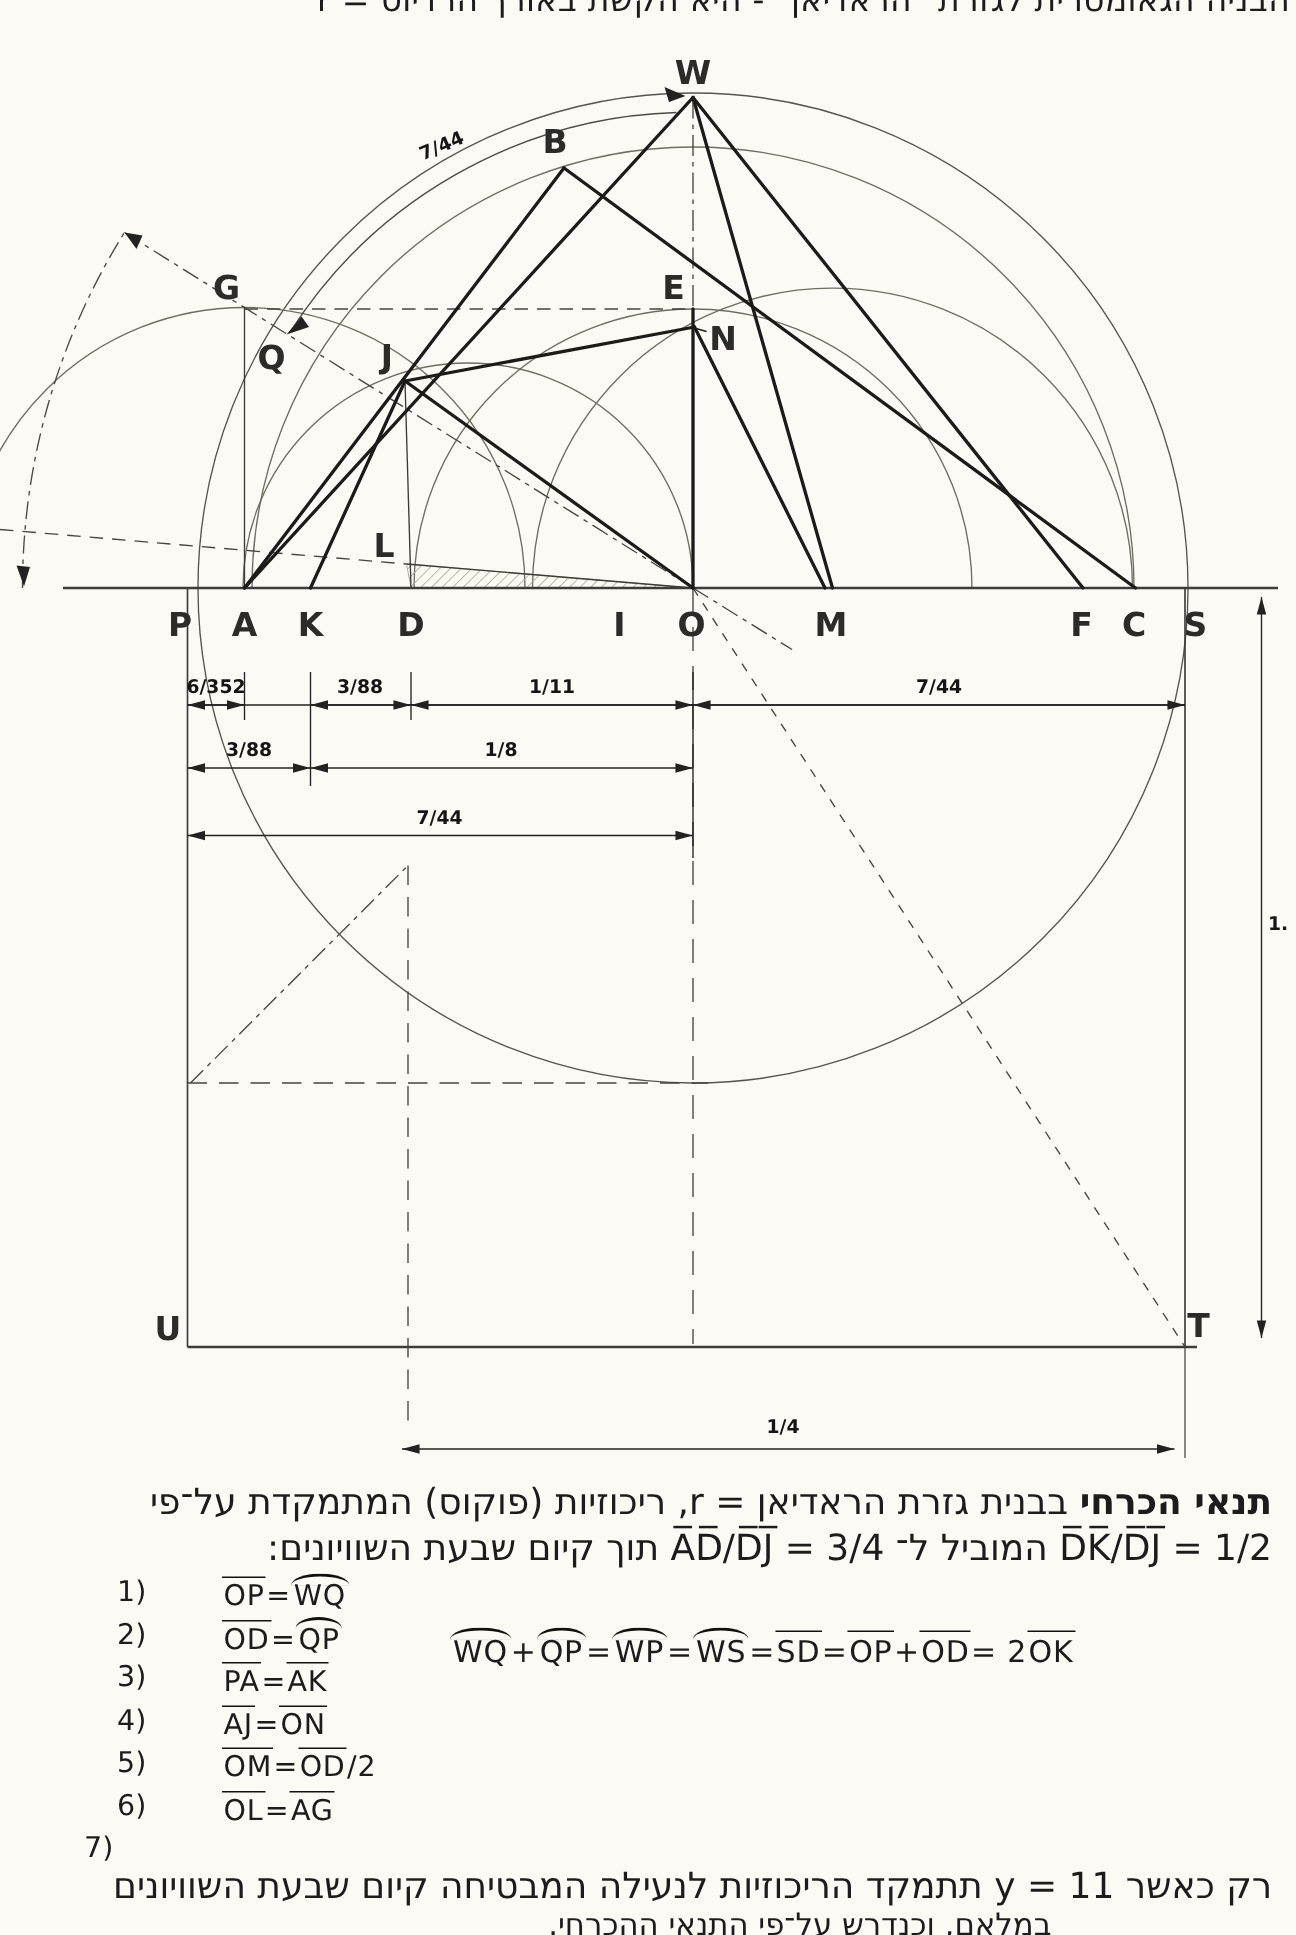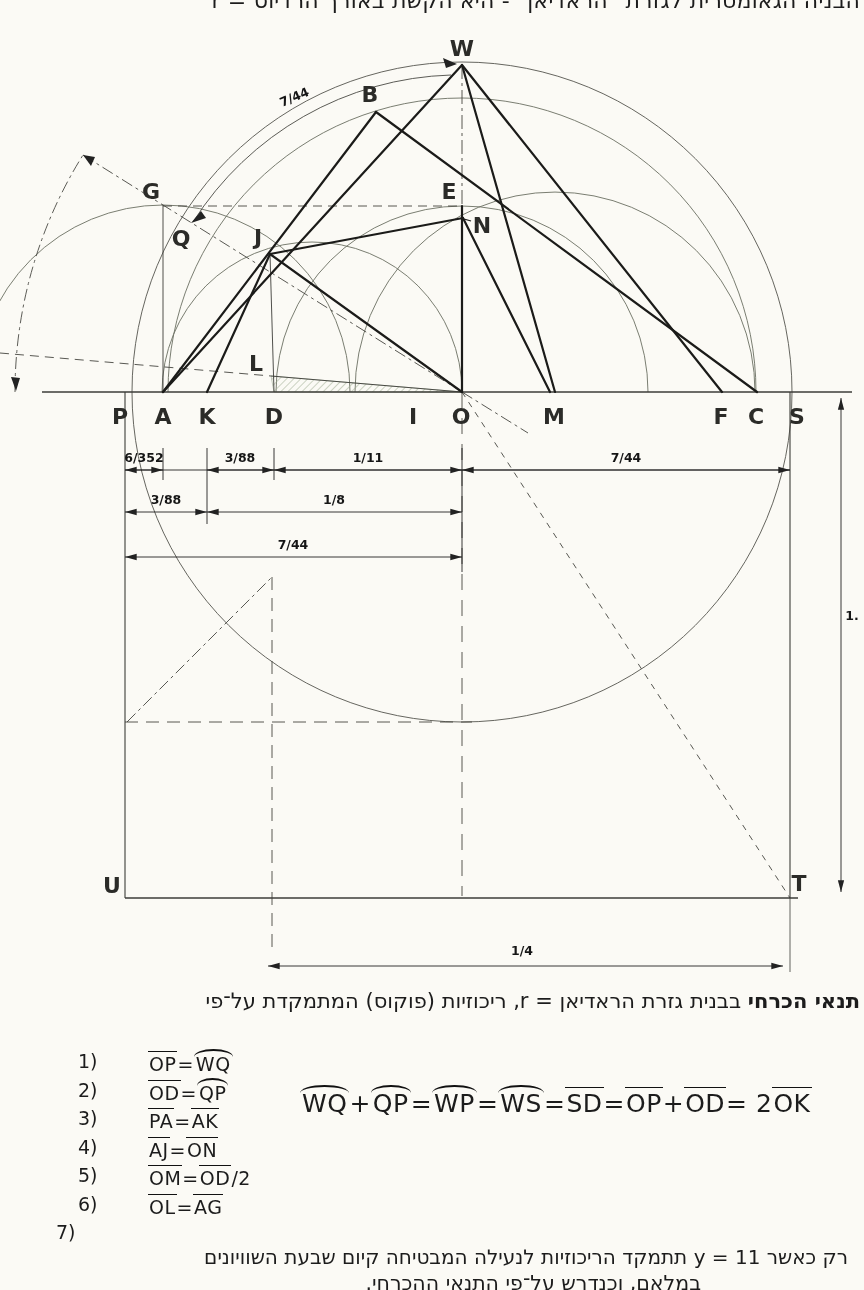--- a/index.html
+++ b/index.html
@@ -4,37 +4,37 @@
 <style>
   html,body{margin:0;padding:0;background:#e8e8e8;}
   #page{position:relative;width:864px;height:1290px;background:#fbfaf5;overflow:hidden;
         font-family:"DejaVu Sans",sans-serif;color:#1c1c1c;margin:0 auto;}
   #title{position:absolute;top:-12px;right:4px;width:640px;text-align:right;direction:rtl;
          font-size:22px;font-weight:500;letter-spacing:.2px;white-space:nowrap;}
   svg{position:absolute;left:0;top:0;}
   svg text{font-family:"DejaVu Sans",sans-serif;fill:#2b2b28;}
   .ptlbl{font-size:22px;font-weight:800;}
   .dimlbl{font-size:12.5px;font-weight:700;fill:#151515;}
-  #intro{position:absolute;top:986px;right:4px;width:780px;direction:rtl;text-align:right;
-         font-size:21px;line-height:31px;}
+  #intro{position:absolute;top:986px;right:16px;width:780px;direction:rtl;text-align:right;
+         font-size:24px;line-height:31px;}
   #intro b{font-weight:800;}
   #eqs{position:absolute;left:78px;top:1050px;direction:ltr;font-size:19px;}
   .eqrow{height:28.5px;display:flex;align-items:flex-start;}
   .eqnum{width:34px;display:inline-block;}
   .eqbody{display:inline-block;margin-left:36px;letter-spacing:.5px;}
   .eqrow.r7{margin-left:-22px;}
   .eqrow.r7 .eqbody{margin-left:4px;}
-  #bigeq{position:absolute;left:300px;top:1086px;direction:ltr;font-size:25px;letter-spacing:.5px;}
+  #bigeq{position:absolute;left:300px;top:1086px;direction:ltr;font-size:20px;letter-spacing:.5px;}
   .ov{display:inline-block;border-top:1.8px solid #111;padding:2px 1px 0;line-height:1.15;}
   .frown{display:inline-block;position:relative;padding:4px 2px 0;line-height:1.15;}
   .frown::before{content:"";position:absolute;left:0;right:0;top:-1px;height:6px;
                  border-top:2px solid #111;border-radius:50% 50% 0 0/100% 100% 0 0;}
   .pl{display:inline-block;padding-top:4px;line-height:1.15;}
   #footer1{position:absolute;top:1243px;right:16px;width:790px;direction:rtl;text-align:right;
-           font-size:20px;line-height:29px;}
+           font-size:24px;line-height:29px;}
   #footer2{position:absolute;top:1271px;right:163px;width:640px;direction:rtl;text-align:right;
            font-size:20.5px;}
 </style>
 </head>
 <body>
 
 <div id="page">
 
   <div id="title">הבניה הגאומטרית לגזרת "הראדיאן" - היא הקשת באורך הרדיוס = r</div>
 
@@ -157,20 +157,21 @@
       <text class="ptlbl" x="797" y="424">S</text>
       <text class="ptlbl" x="112" y="893">U</text>
       <text class="ptlbl" x="799" y="891">T</text>
     </g>
   </svg>
 
   <div id="intro">
     <span>
       <b>תנאי הכרחי</b><span> בבנית גזרת הראדיאן = r, ריכוזיות (פוקוס) המתמקדת על־פי</span>
     </span><br>
+    <span>D̅K̅/D̅J̅ = 1/2 המוביל ל־ A̅D̅/D̅J̅ = 3/4 תוך קיום שבעת השוויונים:</span>
   </div>
 
   <div id="eqs">
     <div class="eqrow">
         <span class="eqnum">1)</span>
         <span class="eqbody"><span class="ov">OP</span><span class="pl"> = </span><span class="frown">WQ</span></span>
       </div>
     <div class="eqrow">
         <span class="eqnum">2)</span>
         <span class="eqbody"><span class="ov">OD</span><span class="pl"> = </span><span class="frown">QP</span></span>

